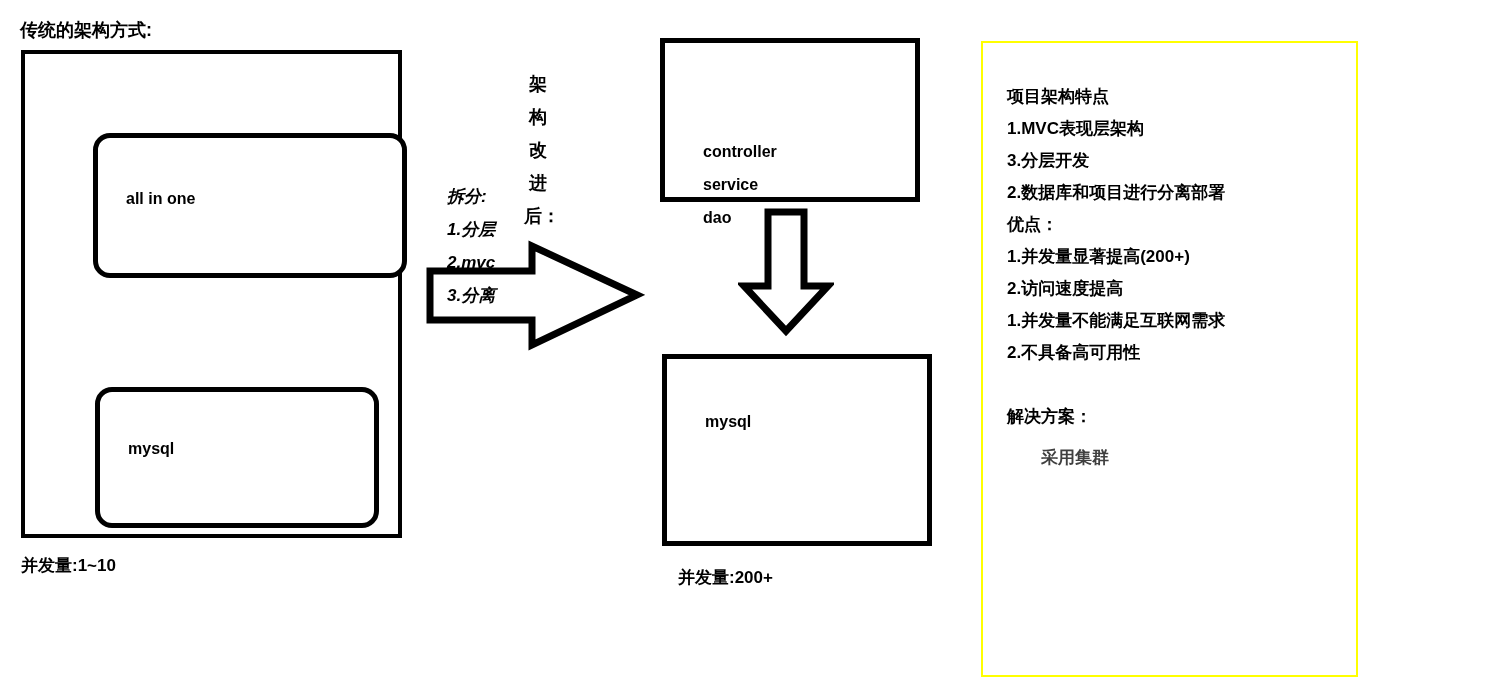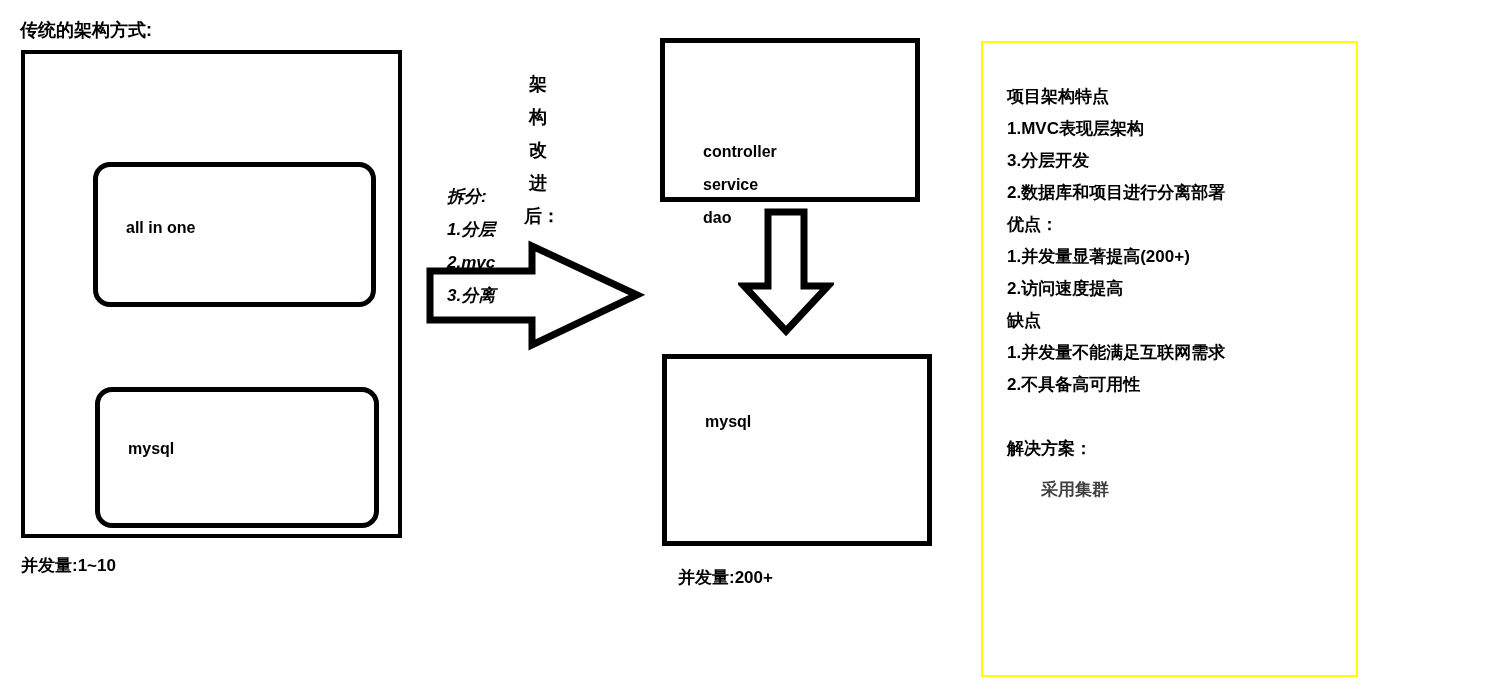--- a/index.html
+++ b/index.html
@@ -54,22 +54,22 @@
   .round-box .box-label {
     position: absolute;
     left: 28px;
     top: 52px;
     font-size: 16px;
     font-weight: bold;
     white-space: pre;
   }
   #box-all-in-one {
     left: 68px;
-    top: 108px;
-    width: 283px;
+    top: 79px;
+    width: 314px;
     height: 145px;
   }
   #box-mysql-legacy {
     left: 70px;
     top: 333px;
     width: 284px;
     height: 141px;
   }
   #box-mysql-legacy .box-label { top: 48px; }
 
@@ -246,21 +246,20 @@
 
   <div id="notes-panel">
     <div class="notes-list">
       <span class="note-line">项目架构特点</span>
       <span class="note-line">1.MVC表现层架构</span>
       <span class="note-line">3.分层开发</span>
       <span class="note-line">2.数据库和项目进行分离部署</span>
       <span class="note-line">优点：</span>
       <span class="note-line">1.并发量显著提高(200+)</span>
       <span class="note-line">2.访问速度提高</span>
-      <span class="note-line">缺点</span>
       <span class="note-line">1.并发量不能满足互联网需求</span>
       <span class="note-line">2.不具备高可用性</span>
       <span class="note-line"> </span>
       <span class="note-line">解决方案：</span>
       <span class="note-line note-accent note-indent">采用集群</span>
     </div>
   </div>
 
 </div>
 

